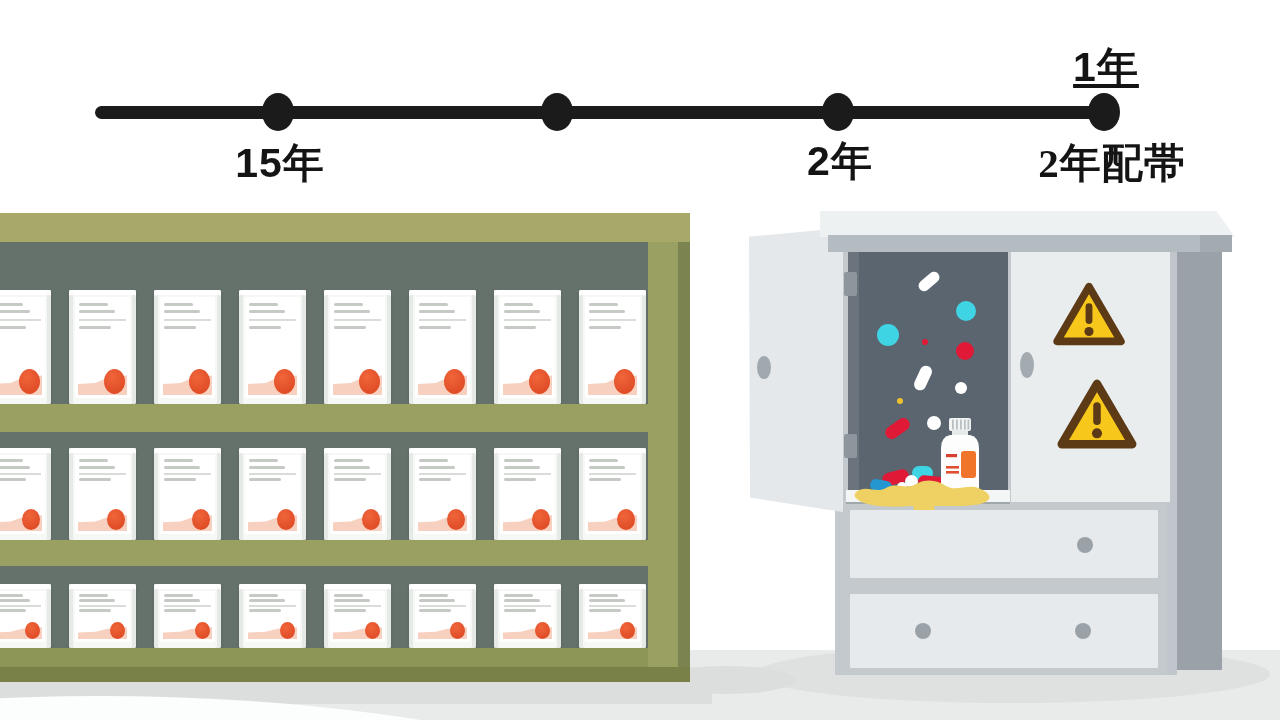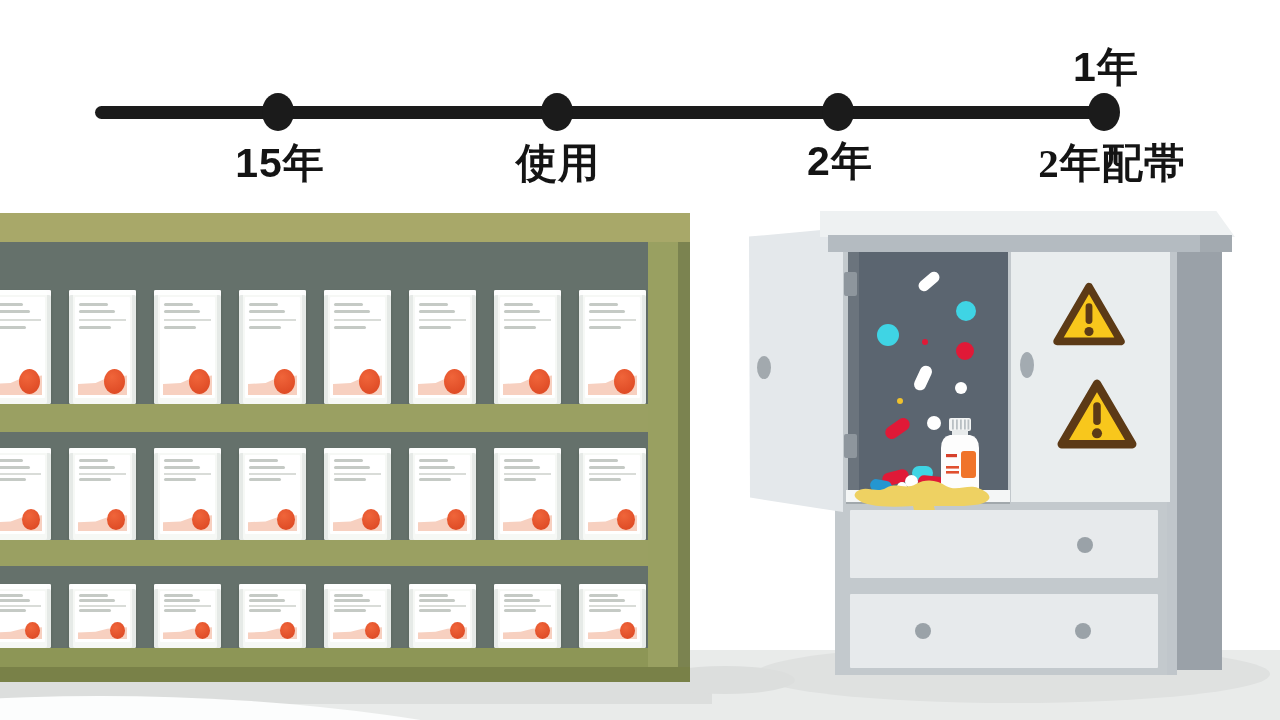--- a/index.html
+++ b/index.html
@@ -102,24 +102,23 @@
   <div class="shelf-shadow"></div>
   <div class="shelf-side-shadow"></div>
   <div class="floor-sweep"></div>
 
   <div class="tl-line"></div>
   <div class="tl-dot" style="left:262px;"></div>
   <div class="tl-dot" style="left:541px;"></div>
   <div class="tl-dot" style="left:822px;"></div>
   <div class="tl-dot" style="left:1088px;"></div>
   <div class="tl-label" style="left:280px;top:136px;">15年</div>
-  <div class="tl-label" style="left:558px;top:136px;">使用</div>
   <div class="tl-label" style="left:840px;top:134px;text-align:right;">2年</div>
   <div class="tl-label" style="left:1112px;top:136px;font-family:Liberation Serif, serif;">2年配帯</div>
-  <div class="tl-label" style="left:1106px;top:40px;">1年</div>
+  <div class="tl-label" style="left:1106px;top:40px;text-decoration:underline;">1年</div>
 
   <div class="shelf">
     <div class="sh-int"></div>
     <div class="sh-board1"></div>
     <div class="sh-board2"></div>
     <div class="sh-base"></div>
     <div class="sh-base-dark"></div>
     <div class="sh-post"></div>
     <div class="sh-post-dark"></div>
     <div class="sh-top"></div>

